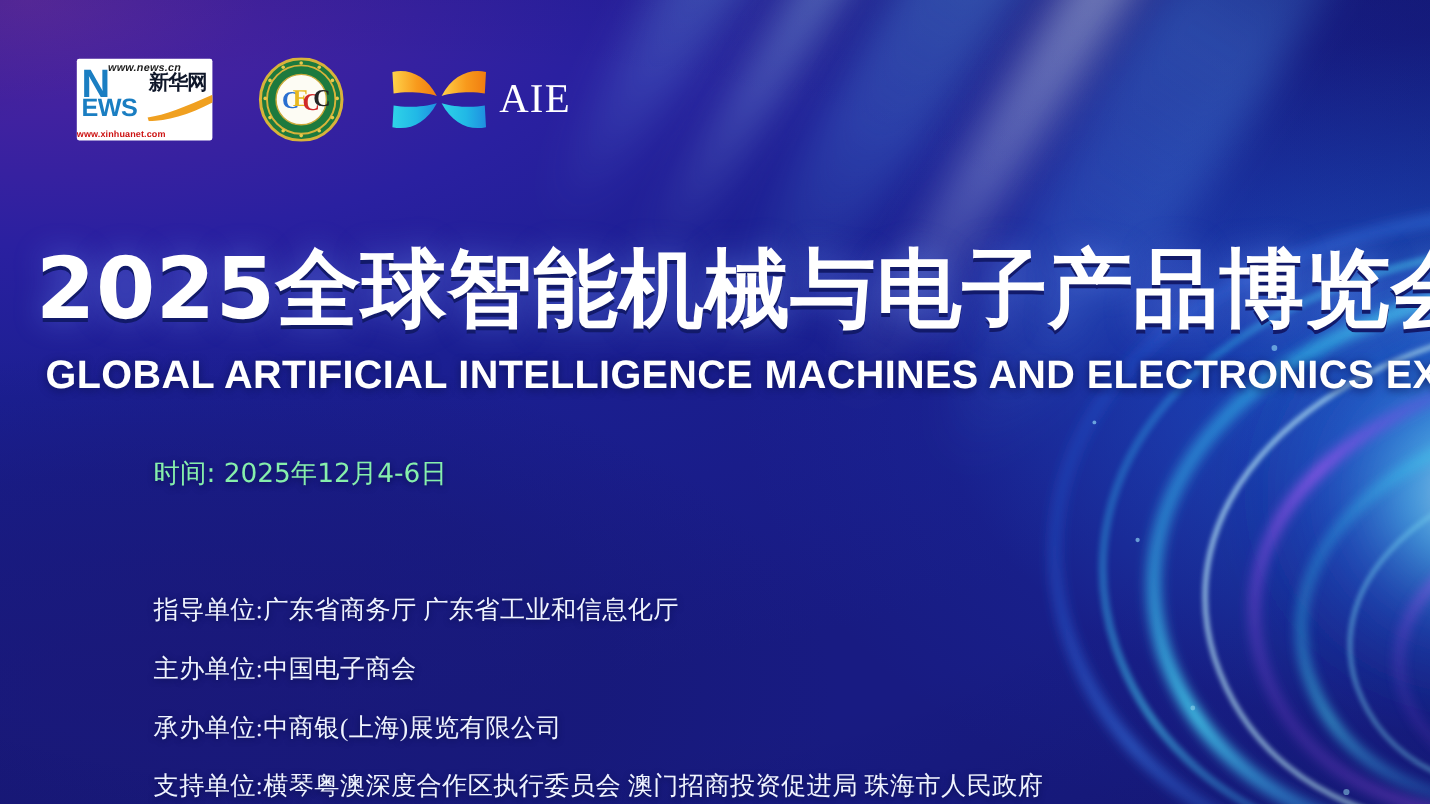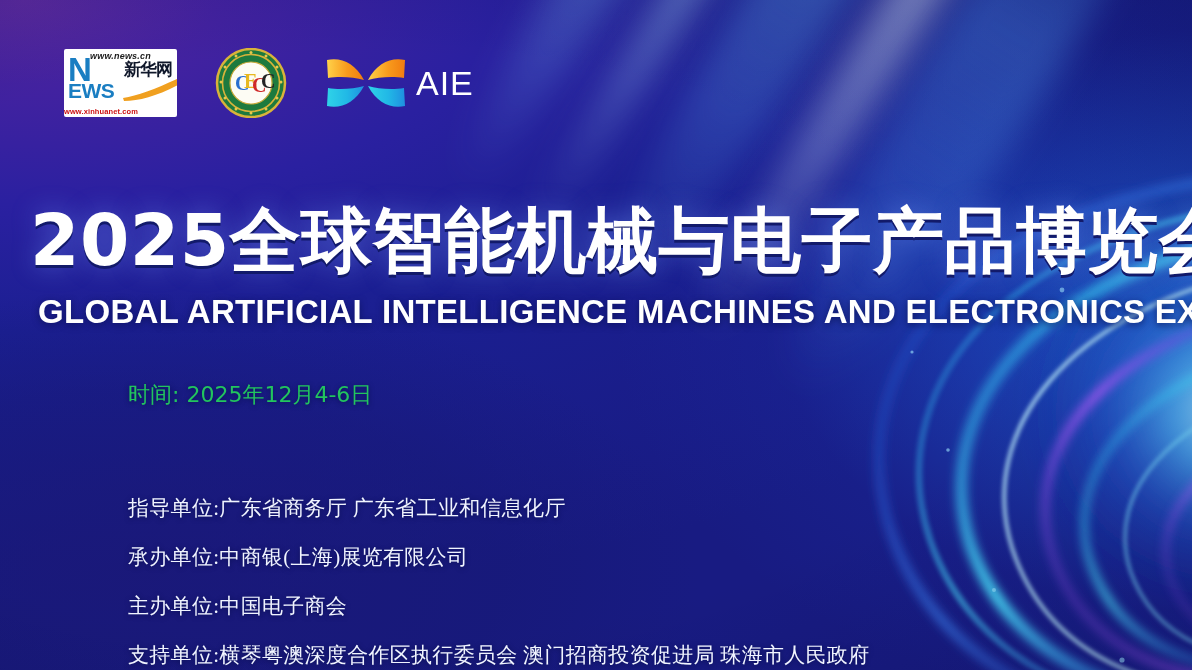--- a/index.html
+++ b/index.html
@@ -75,21 +75,21 @@
   .xh-swoosh { position: absolute; right: -2px; bottom: 4px; width: 58px; height: 24px;
                pointer-events: none; }
 
   
   .cecc { position: relative; width: 72px; height: 70px; }
 
   
   .aie { display: flex; align-items: center; gap: 9px; }
   .aie-mark { width: 82px; height: 58px; }
   .aie-text { color: #ffffff; font-size: 34px; font-weight: 500; letter-spacing: 1px;
-              font-family: Liberation Sans, sans-serif; }
+              font-family: Liberation Serif, serif; }
 
   
   .title-cn {
     position: absolute; left: 30px; top: 199px; width: 1150px;
     font-family: "DejaVu Sans", "Liberation Sans", sans-serif;
     font-size: 71px; font-weight: bold; color: #ffffff;
     letter-spacing: 0.5px; line-height: 84px; white-space: nowrap;
     text-shadow: 0 3px 0 #121a6a, 0 0 26px rgba(120,160,255,.45);
   }
   .title-en {
@@ -97,21 +97,21 @@
     font-family: "Liberation Sans", sans-serif;
     font-size: 33px; font-weight: bold; color: #ffffff;
     letter-spacing: 0.3px; white-space: nowrap;
     text-shadow: 0 2px 7px rgba(10,16,80,.75);
   }
 
   
   .info-line {
     position: absolute; left: 128px; top: 380px;
     font-family: "DejaVu Sans", "Liberation Sans", sans-serif;
-    font-size: 22px; color: #22c55e; white-space: nowrap;
+    font-size: 22px; color: #86efac; white-space: nowrap;
     display: flex; align-items: flex-start;
     text-shadow: 0 1px 5px rgba(8,12,70,.8);
   }
   .info-line .gap { display: inline-block; width: 46px; }
 
   .org-block { position: absolute; left: 128px; top: 494px;
                font-family: Liberation Serif, serif; }
   .org-line { font-size: 21px; color: #f0f4ff; white-space: nowrap; margin-bottom: 21px;
               text-shadow: 0 1px 5px rgba(8,12,70,.8); letter-spacing: .3px; }
   .org-line:last-child { margin-bottom: 16px; }
@@ -281,18 +281,18 @@
   <div class="title-cn">2025全球智能机械与电子产品博览会</div>
   <div class="title-en">GLOBAL ARTIFICIAL INTELLIGENCE MACHINES AND ELECTRONICS EXPO</div>
 
   <div class="info-line">
     <span>时间: 2025年12月4-6日</span>
     <span class="gap"></span>
   </div>
 
   <div class="org-block">
     <div class="org-line">指导单位:广东省商务厅  广东省工业和信息化厅</div>
+    <div class="org-line">主办单位:中国电子商会</div>
     <div class="org-line">承办单位:中商银(上海)展览有限公司</div>
-    <div class="org-line">主办单位:中国电子商会</div>
     <div class="org-line">支持单位:横琴粤澳深度合作区执行委员会  澳门招商投资促进局  珠海市人民政府</div>
   </div>
 
 </div>
 
 </body></html>

